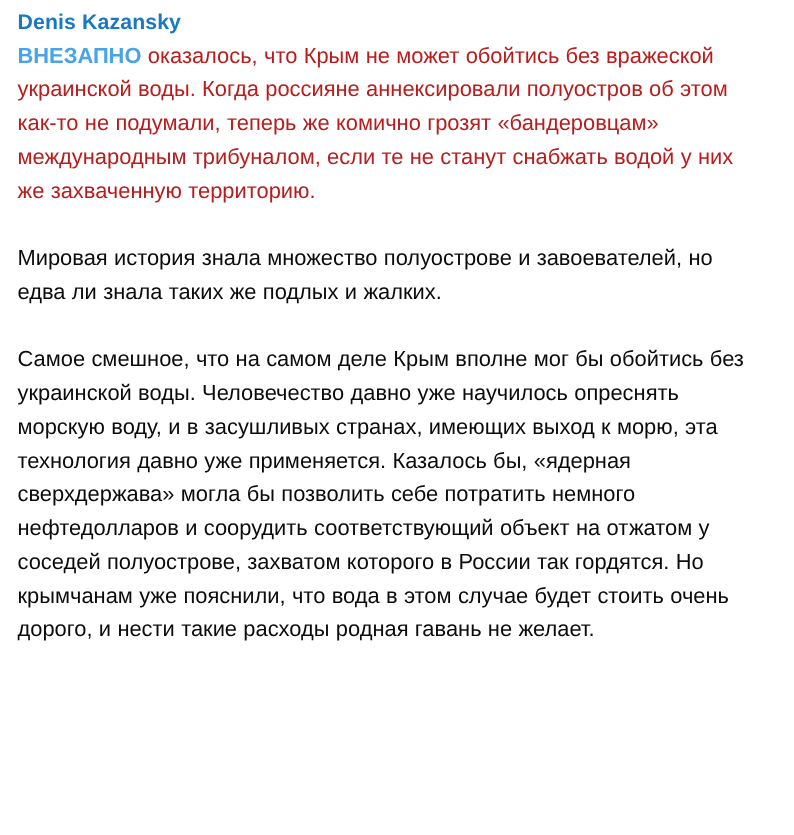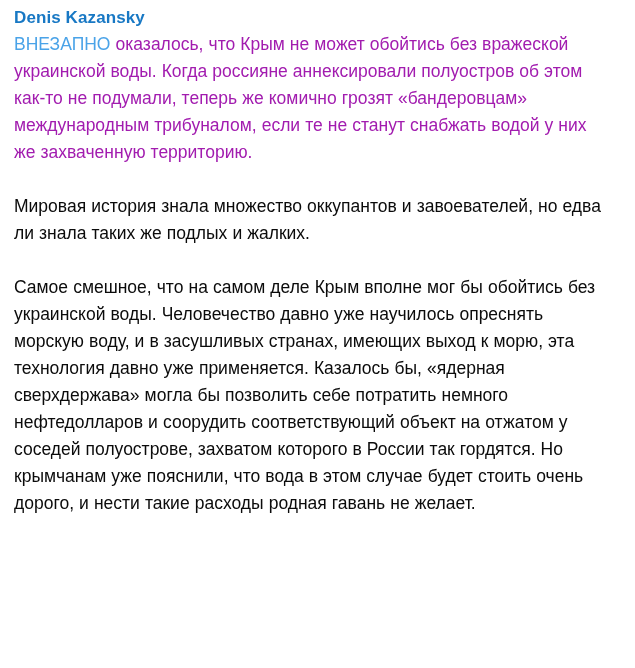--- a/index.html
+++ b/index.html
@@ -46,38 +46,38 @@
     text-align: left;
     word-spacing: 0.2px;
   }
 
   .para + .para {
     margin-top: 27px;
   }
 
   .lede {
     color: #4aa3e8;
-    font-weight: normal;
+    font-weight: bold;
   }
 
   .para-inline-text {
-    color: #a21caf;
+    color: #b91c1c;
     margin-top: 48px;
   }
 </style>
 </head>
 <body>
 
 <div class="post">
 
   <span class="author">Denis Kazansky</span>
 
   <div class="body">
 
     <p class="para"><span class="lede">ВНЕЗАПНО</span><span class="para-inline-text"> оказалось, что Крым не может обойтись без вражеской украинской воды. Когда россияне аннексировали полуостров об этом как-то не подумали, теперь же комично грозят «бандеровцам» международным трибуналом, если те не станут снабжать водой у них же захваченную территорию.</span></p>
 
-    <p class="para">Мировая история знала множество оккупантов и завоевателей, но едва ли знала таких же подлых и жалких.</p>
+    <p class="para">Мировая история знала множество полуострове и завоевателей, но едва ли знала таких же подлых и жалких.</p>
 
     <p class="para">Самое смешное, что на самом деле Крым вполне мог бы обойтись без украинской воды. Человечество давно уже научилось опреснять морскую воду, и в засушливых странах, имеющих выход к морю, эта технология давно уже применяется. Казалось бы, «ядерная сверхдержава» могла бы позволить себе потратить немного нефтедолларов и соорудить соответствующий объект на отжатом у соседей полуострове, захватом которого в России так гордятся. Но крымчанам уже пояснили, что вода в этом случае будет стоить очень дорого, и нести такие расходы родная гавань не желает.</p>
 
 
   </div>
 </div>
 
 </body></html>

